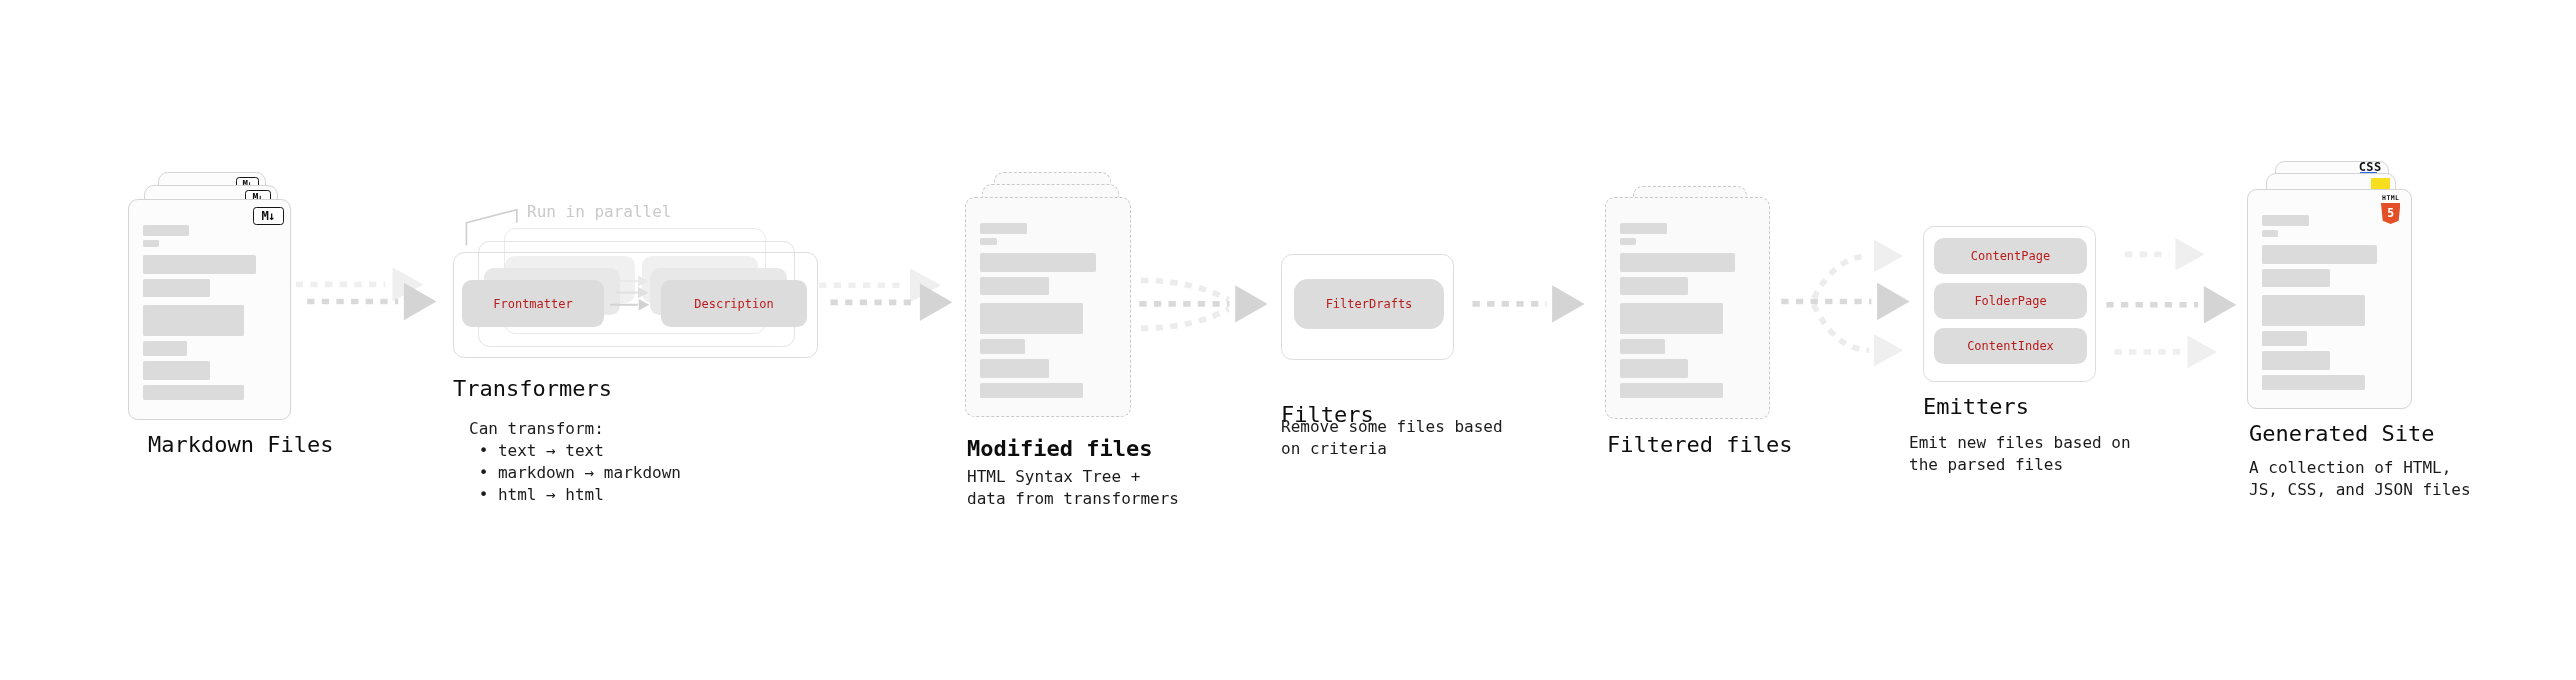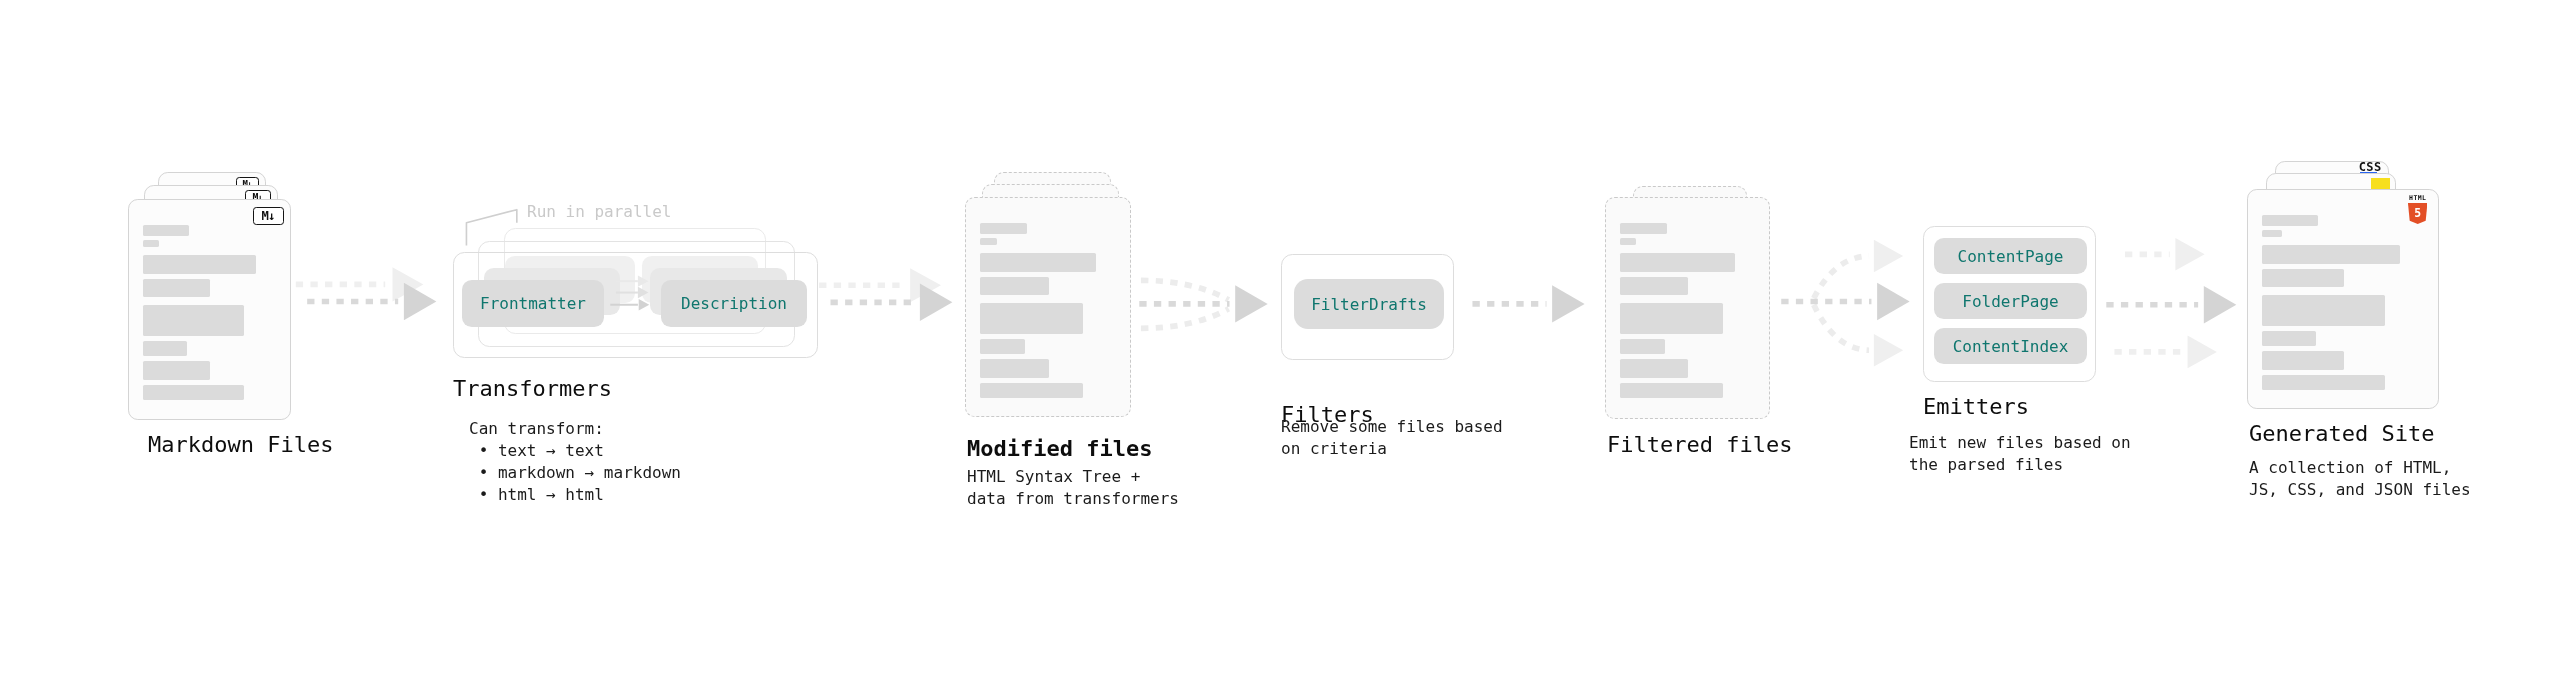--- a/index.html
+++ b/index.html
@@ -35,21 +35,21 @@
   
   .container{position:absolute;box-sizing:border-box;background:transparent;
              border:1.6px solid #dddddd;border-radius:11.4px;z-index:2;}
   .container.gh2{border-color:#e3e3e3;}
   .container.gh3{border-color:#eaeaea;}
   .container.filled{background:#ffffff;}
 
   
   .gbox{position:absolute;box-sizing:border-box;background:#dcdcdc;border-radius:9.8px;
         display:flex;align-items:center;justify-content:center;
-        font-size:16px;color:#0f766e;white-space:nowrap;z-index:6;}
+        font-size:12px;color:#b91c1c;white-space:nowrap;z-index:6;}
   .gbox.gh2{background:#e8e8e8;z-index:4;}
   .gbox.gh3{background:#f0f0f0;z-index:4;}
 
   .title{position:absolute;font-size:22px;color:#0d0d0d;white-space:nowrap;z-index:6;}
   .desc{position:absolute;font-size:16px;line-height:22px;color:#1b1b1b;
         white-space:pre;z-index:6;}
   .note{position:absolute;font-size:16px;color:#c9c9c9;white-space:nowrap;z-index:6;}
 
   #arrows{position:absolute;left:0;top:0;z-index:5;pointer-events:none;}
 
@@ -230,21 +230,21 @@
   <div>
     <div class="page" style="left:2275px;top:161px;width:114px;height:221px;">
       <div class="css-badge">
         <div class="txt">CSS</div>
         <div class="bar-b"></div>
       </div>
     </div>
     <div class="page" style="left:2266px;top:173px;width:130px;height:221px;">
       <div class="js-badge"></div>
     </div>
-    <div class="page" style="left:2247px;top:189px;width:192px;height:220px;">
+    <div class="page" style="left:2247px;top:189px;width:165px;height:220px;">
       <div class="html5">
         <div class="txt">HTML</div>
         <div class="shield">
             <span>5</span>
           </div>
       </div>
       <div class="bars">
         <i class="bar"></i>
           <i class="bar"></i>
           <i class="bar"></i>

